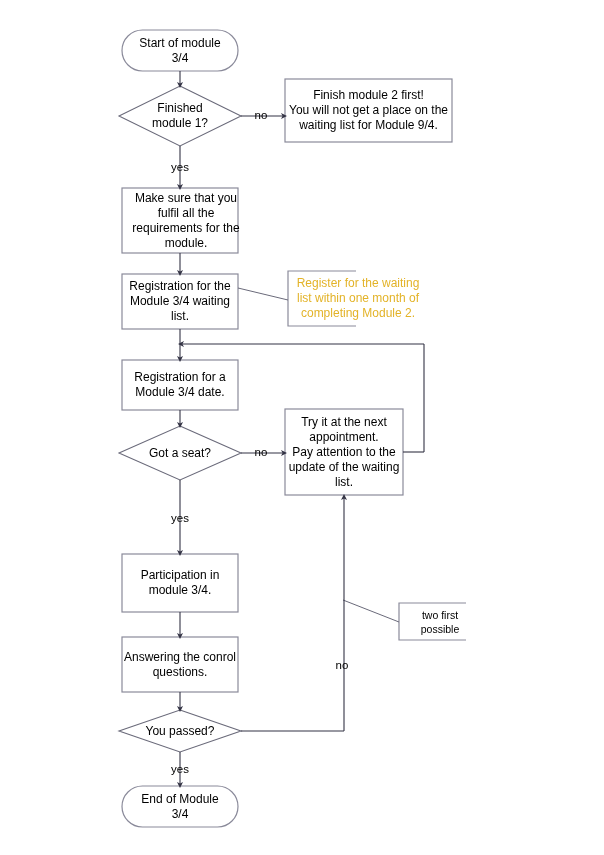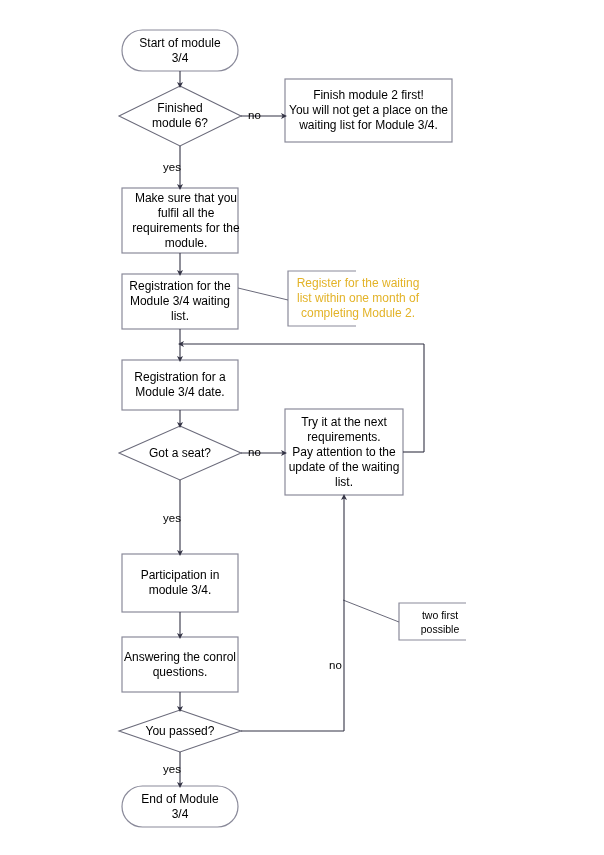--- a/index.html
+++ b/index.html
@@ -34,20 +34,21 @@
     line-height: 15px;
     color: #000000;
     white-space: pre-line;
     pointer-events: none;
   }
   .edge-label {
     position: absolute;
     font-size: 11.5px;
     line-height: 14px;
     color: #000000;
+    text-align: center;
     white-space: nowrap;
   }
   .note-text {
     position: absolute;
     font-size: 12px;
     line-height: 15px;
     text-align: center;
     white-space: pre-line;
   }
   .note-text.amber { color: #e3b328; }
@@ -123,42 +124,42 @@
     <line x1="241" y1="731" x2="344" y2="731" stroke="#333344" stroke-width="1.1"></line>
     <line x1="344" y1="731" x2="344" y2="497" stroke="#333344" stroke-width="1.1" marker-end="url(#arrowdown)"></line>
 
     <line x1="180" y1="752" x2="180" y2="785" stroke="#333344" stroke-width="1.1" marker-end="url(#arrowdown)"></line>
   </svg>
 
   <div class="node-text" style="left:122px; top:30px; width:116px; height:41px;">Start of module
 3/4</div>
 
   <div class="node-text" style="left:128px; top:92px; width:104px; height:48px;">Finished
-module 6?</div>
+module 1?</div>
 
   <div class="node-text" style="left:286px; top:79px; width:165px; height:63px;">Finish module 2 first!
 You will not get a place on the
-waiting list for Module 3/4.</div>
+waiting list for Module 9/4.</div>
 
   <div class="node-text" style="left:123px; top:188px; width:126px; height:65px;">Make sure that you
 fulfil all the
 requirements for the
 module.</div>
 
   <div class="node-text" style="left:123px; top:274px; width:114px; height:55px;">Registration for the
 Module 3/4 waiting
 list.</div>
 
   <div class="node-text" style="left:123px; top:360px; width:114px; height:50px;">Registration for a
 Module 3/4 date.</div>
 
   <div class="node-text" style="left:128px; top:438px; width:104px; height:30px;">Got a seat?</div>
 
   <div class="node-text" style="left:286px; top:409px; width:116px; height:86px;">Try it at the next
-requirements.
+appointment.
 Pay attention to the
 update of the waiting
 list.</div>
 
   <div class="node-text" style="left:123px; top:554px; width:114px; height:58px;">Participation in
 module 3/4.</div>
 
   <div class="node-text" style="left:128px; top:718px; width:104px; height:26px;">You passed?</div>
 
   <div class="node-text" style="left:121px; top:637px; width:118px; height:55px;">Answering the conrol

